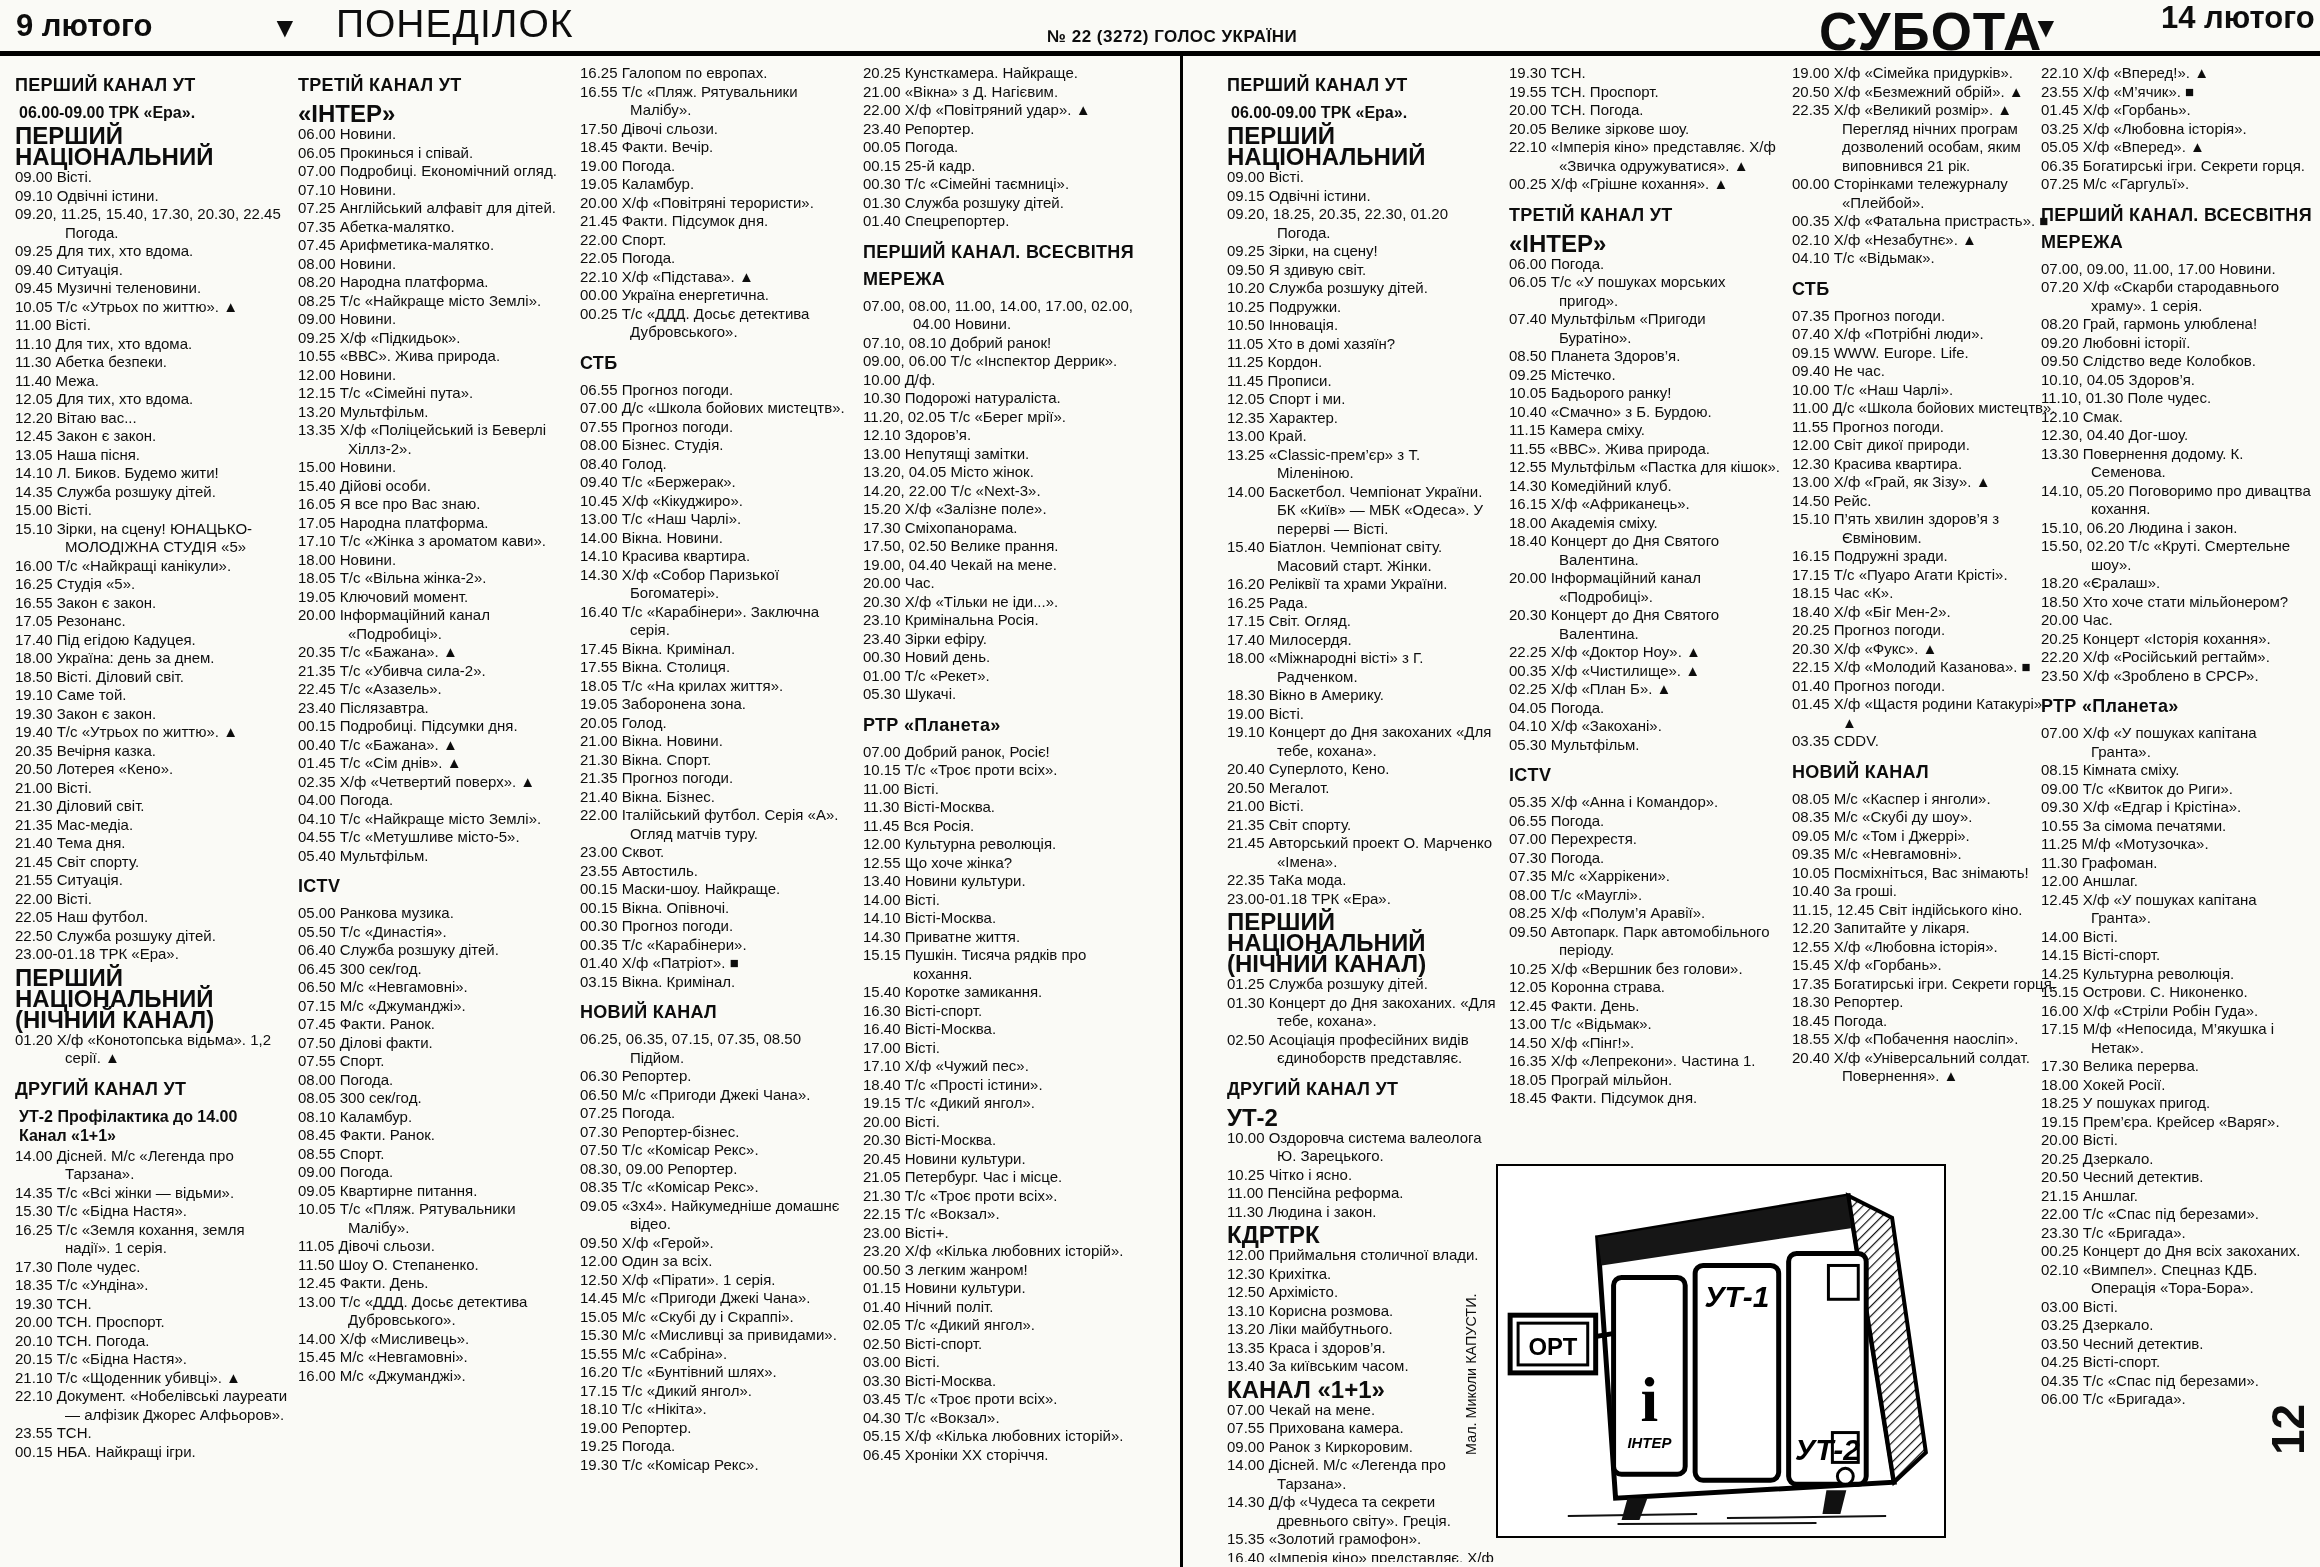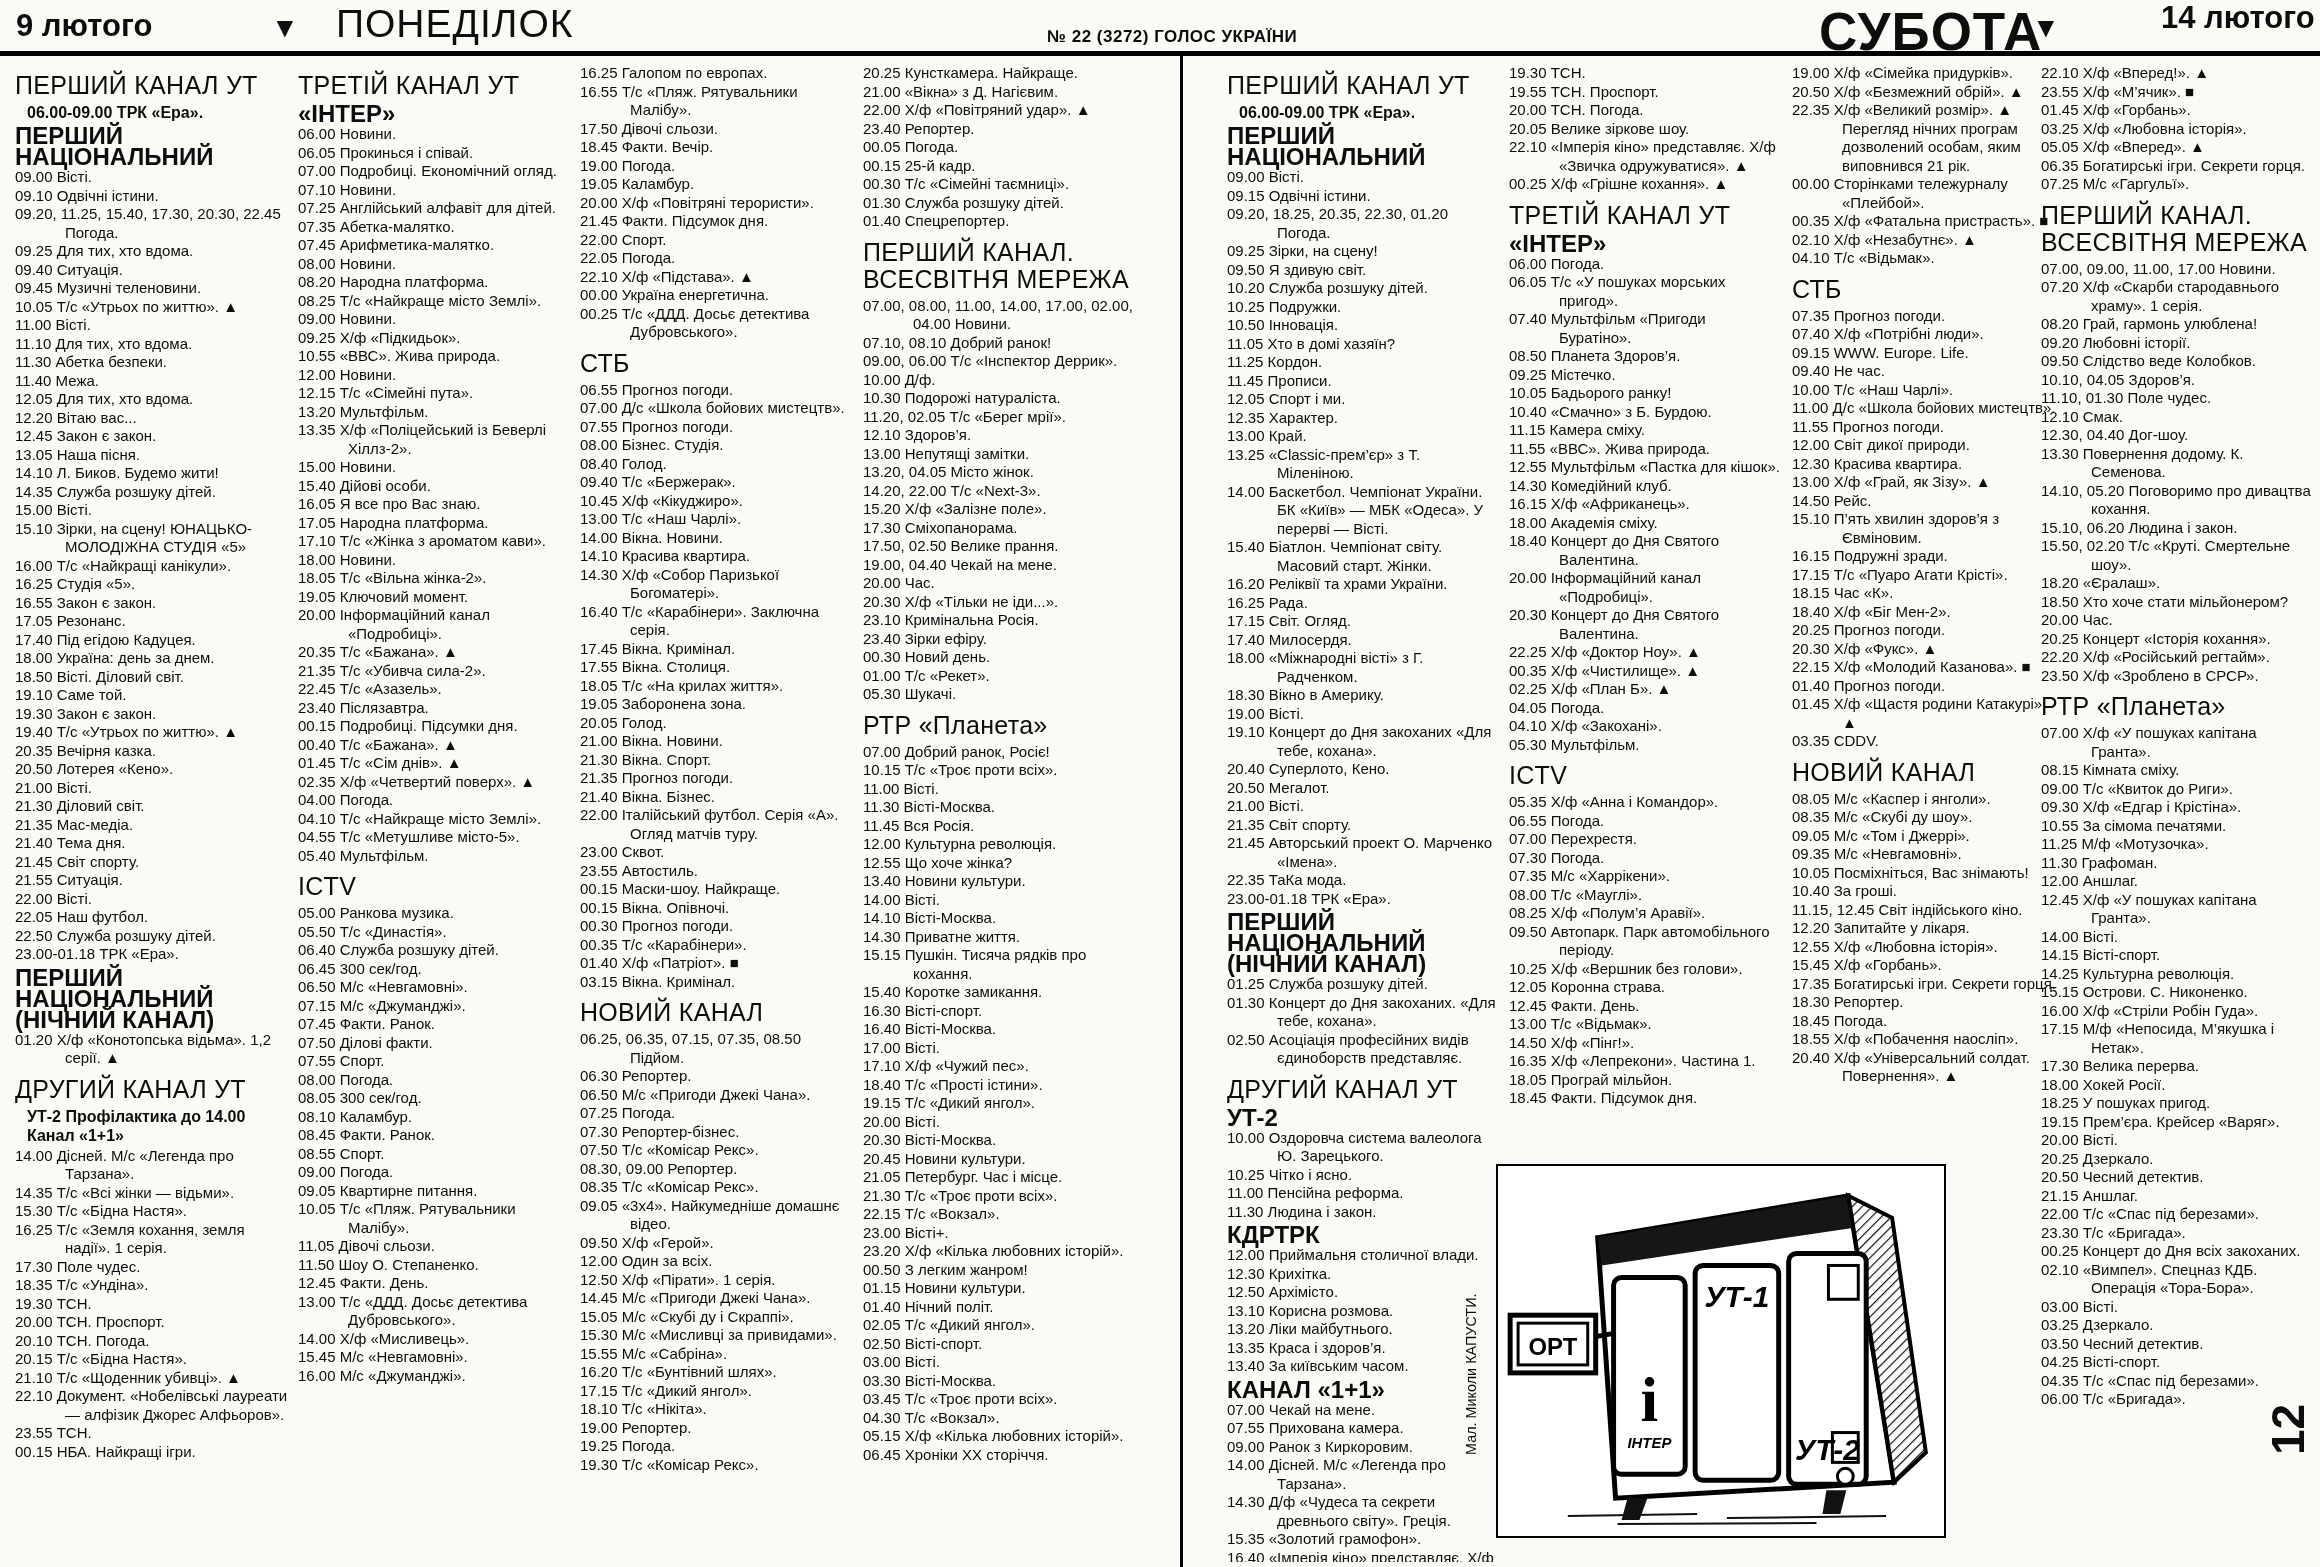--- a/index.html
+++ b/index.html
@@ -25,23 +25,23 @@
   .col{position:absolute;top:64px;height:1498px;overflow:hidden;font-size:15px;line-height:18.5px}
   .c1{left:15px;width:273px}
   .c2{left:298px;width:273px}
   .c3{left:580px;width:273px}
   .c4{left:863px;width:279px}
   .c5{left:1227px;width:273px}
   .c6{left:1509px;width:273px}
   .c7{left:1792px;width:271px}
   .c8{left:2041px;width:272px}
   .entry{padding-left:50px;text-indent:-50px}
-  .h1{font-size:25px;line-height:27px;font-weight:normal;margin:8px 0 4px;letter-spacing:0.3px}
+  .h1{font-size:18px;line-height:27px;font-weight:bold;margin:8px 0 4px;letter-spacing:0.3px}
   .h2{font-size:24px;line-height:21px;font-weight:bold;margin:3px 0 1px}
-  .note{font-weight:bold;font-size:16px;line-height:19.4px;margin:1px 12px}
+  .note{font-weight:bold;font-size:16px;line-height:19.4px;margin:1px 4px}
 
   
   .illo{position:absolute;left:1496px;top:1164px;width:446px;height:370px;border:2px solid #000;background:#fff}
   .illo svg{display:block;width:100%;height:100%}
   .illo-caption{
     position:absolute;left:1463px;top:1455px;width:299px;
     font-size:14.4px;transform:rotate(-90deg);transform-origin:0 0;white-space:nowrap
   }
   .page-num{
     position:absolute;left:2261px;top:1455px;font-size:46px;font-weight:bold;

